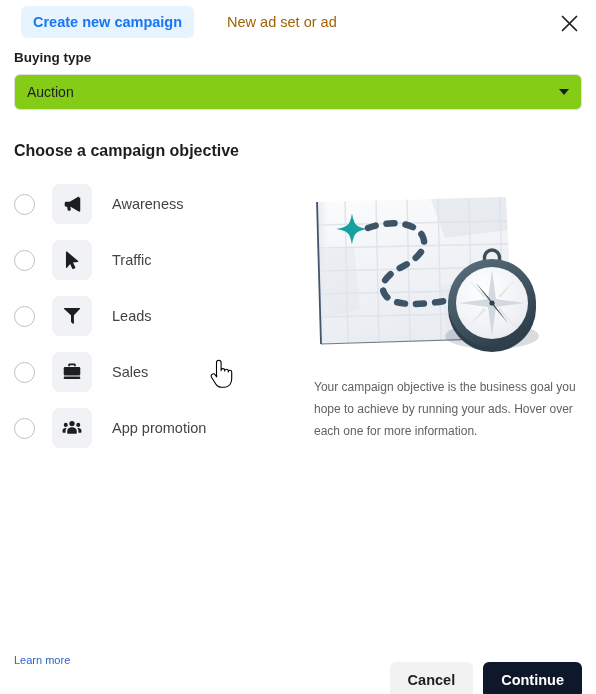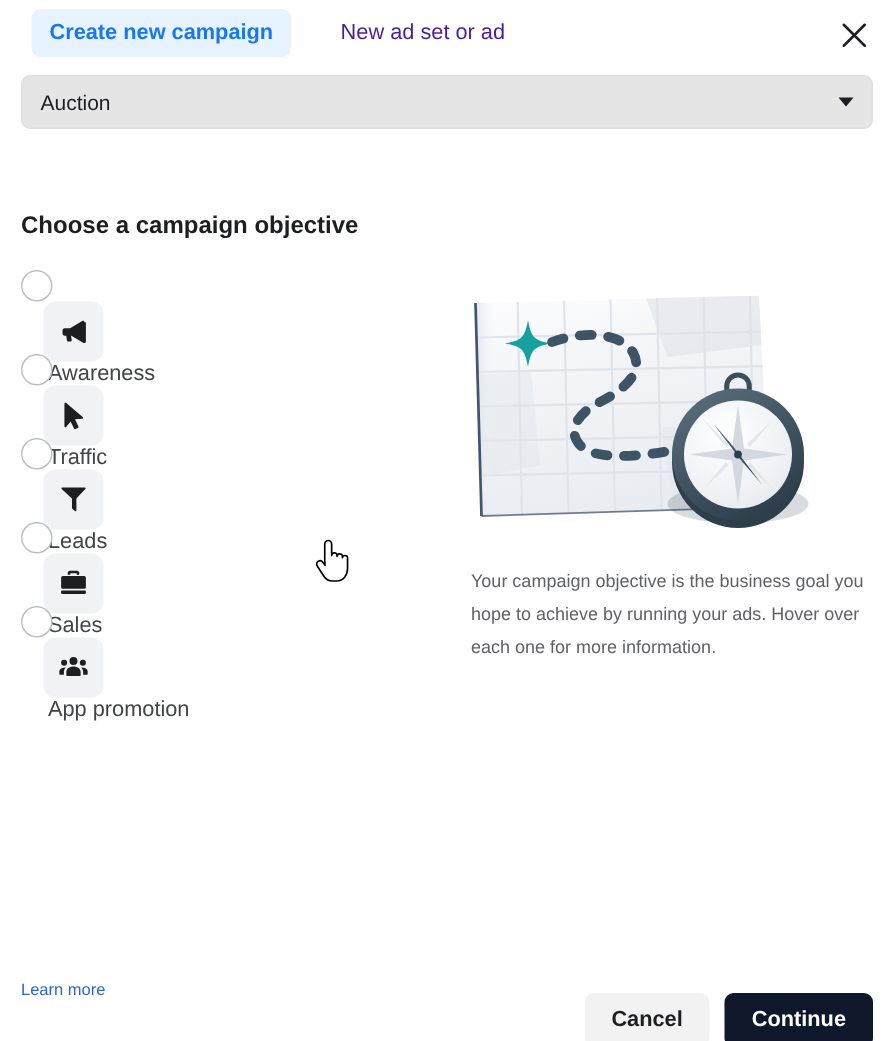--- a/index.html
+++ b/index.html
@@ -38,21 +38,21 @@
     white-space: nowrap;
     line-height: 16px;
     margin-left: 11px;
   }
   .tab.active {
     background: #e7f3ff;
     color: #1877f2;
     font-weight: bold;
   }
   .tab.inactive {
-    color: #4c1d95;
+    color: #a16207;
     font-weight: normal;
   }
   #close-button {
     position: absolute;
     right: 12px; top: 8px;
     width: 30px; height: 30px;
     display: flex;
     align-items: center;
     justify-content: center;
     border-radius: 50%;
@@ -71,21 +71,21 @@
     font-weight: bold;
     color: #1c1e21;
     margin: 0 0 8px 0;
     line-height: 16px;
   }
   #buying-type-select {
     width: 568px;
     height: 36px;
     border: 1px solid #dddfe2;
     border-radius: 6px;
-    background: #e5e5e5;
+    background: #84cc16;
     display: flex;
     align-items: center;
     justify-content: space-between;
     padding: 0 12px;
     cursor: pointer;
   }
   #buying-type-value {
     font-size: 14px;
     color: #1c1e21;
   }
@@ -106,25 +106,24 @@
     line-height: 19px;
     margin: 0;
   }
   #objective-list {
     position: absolute;
     left: 12px; top: 180px;
     width: 300px;
   }
   .objective-row {
     display: flex;
-    align-items: flex-start;
+    align-items: center;
     height: 48px;
     margin-bottom: 8px;
     cursor: pointer;
-    flex-direction: column;
   }
   .radio {
     width: 21px; height: 21px;
     border: 1px solid #bcc0c4;
     border-radius: 50%;
     background: #fff;
     flex: 0 0 auto;
     margin-left: 2px;
   }
   .icon-tile {
@@ -226,20 +225,21 @@
     <div class="tab inactive">New ad set or ad</div>
   </div>
   <div id="close-button">
     <svg width="17" height="17" viewBox="0 0 17 17" aria-hidden="true">
       <path d="M1.5 1.5 L15.5 15.5 M15.5 1.5 L1.5 15.5" stroke="#1c1e21" stroke-width="1.7" stroke-linecap="round" fill="none"></path>
     </svg>
   </div>
 </div>
 
 <div id="buying-type-section">
+  <p class="field-label">Buying type</p>
   <div id="buying-type-select">
     <span id="buying-type-value">Auction</span>
     <span class="caret"></span>
   </div>
 </div>
 
 <h2 id="objective-heading">Choose a campaign objective</h2>
 
 <div id="objective-list">
 

